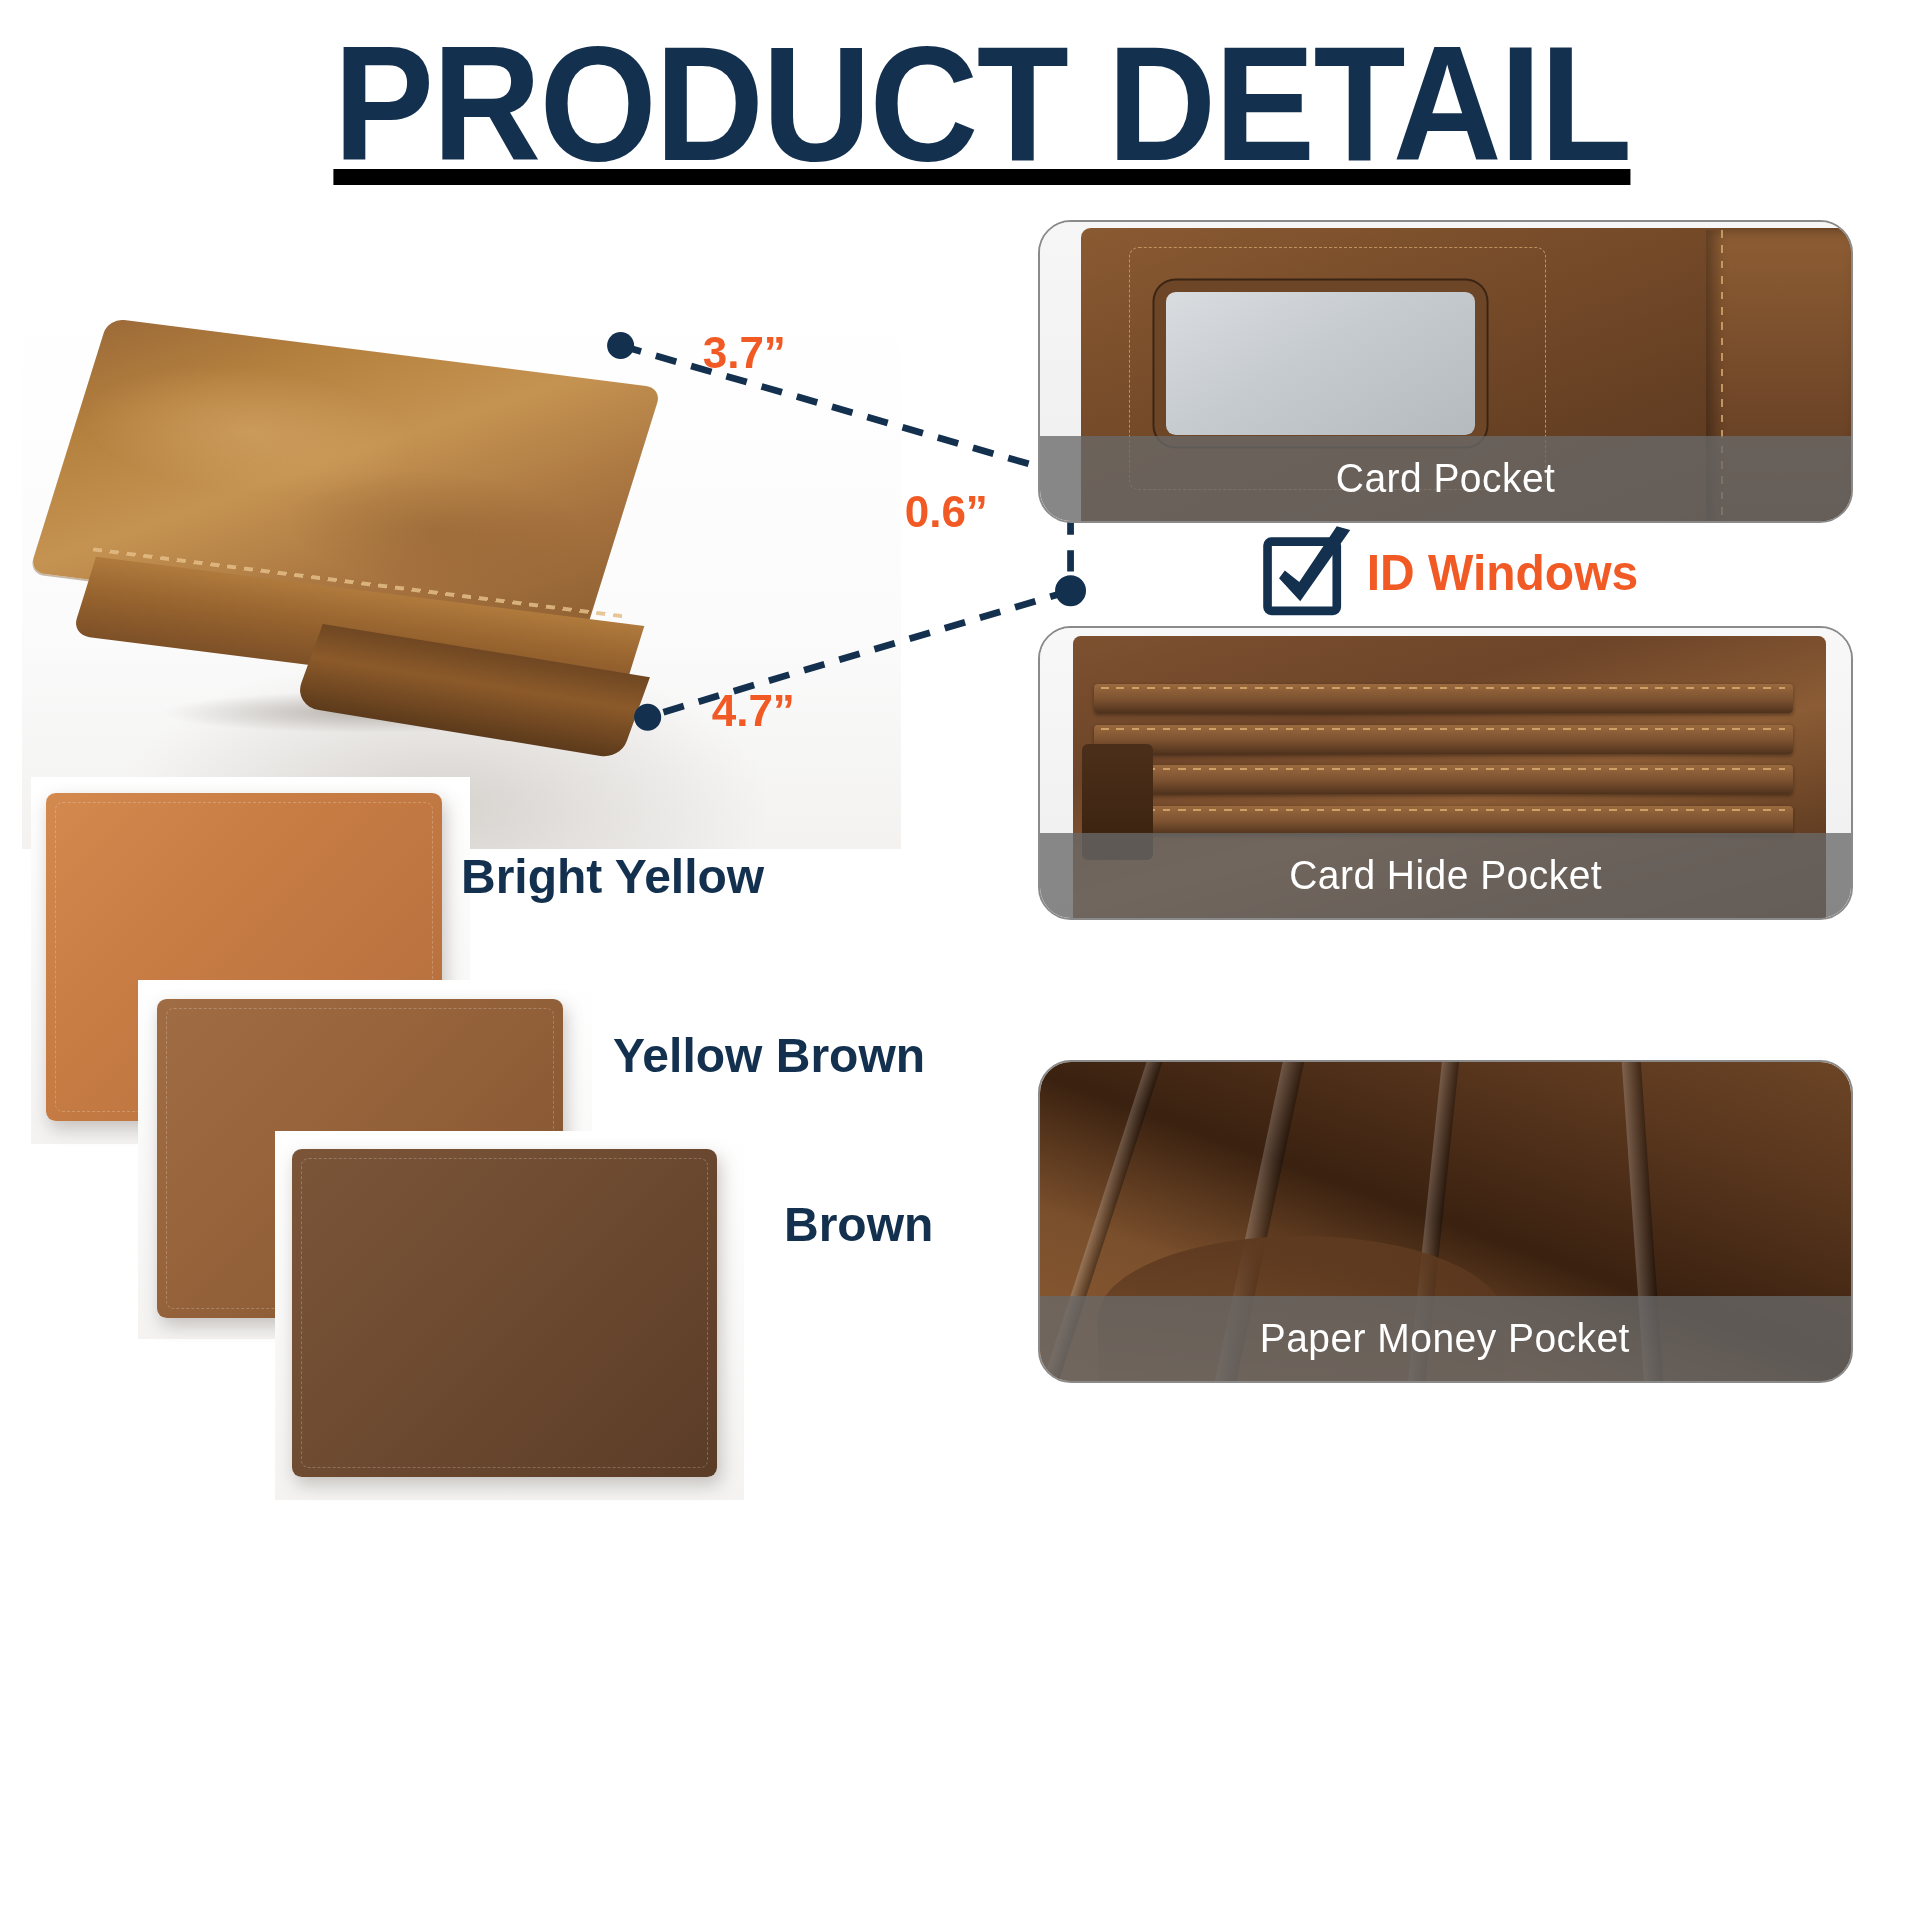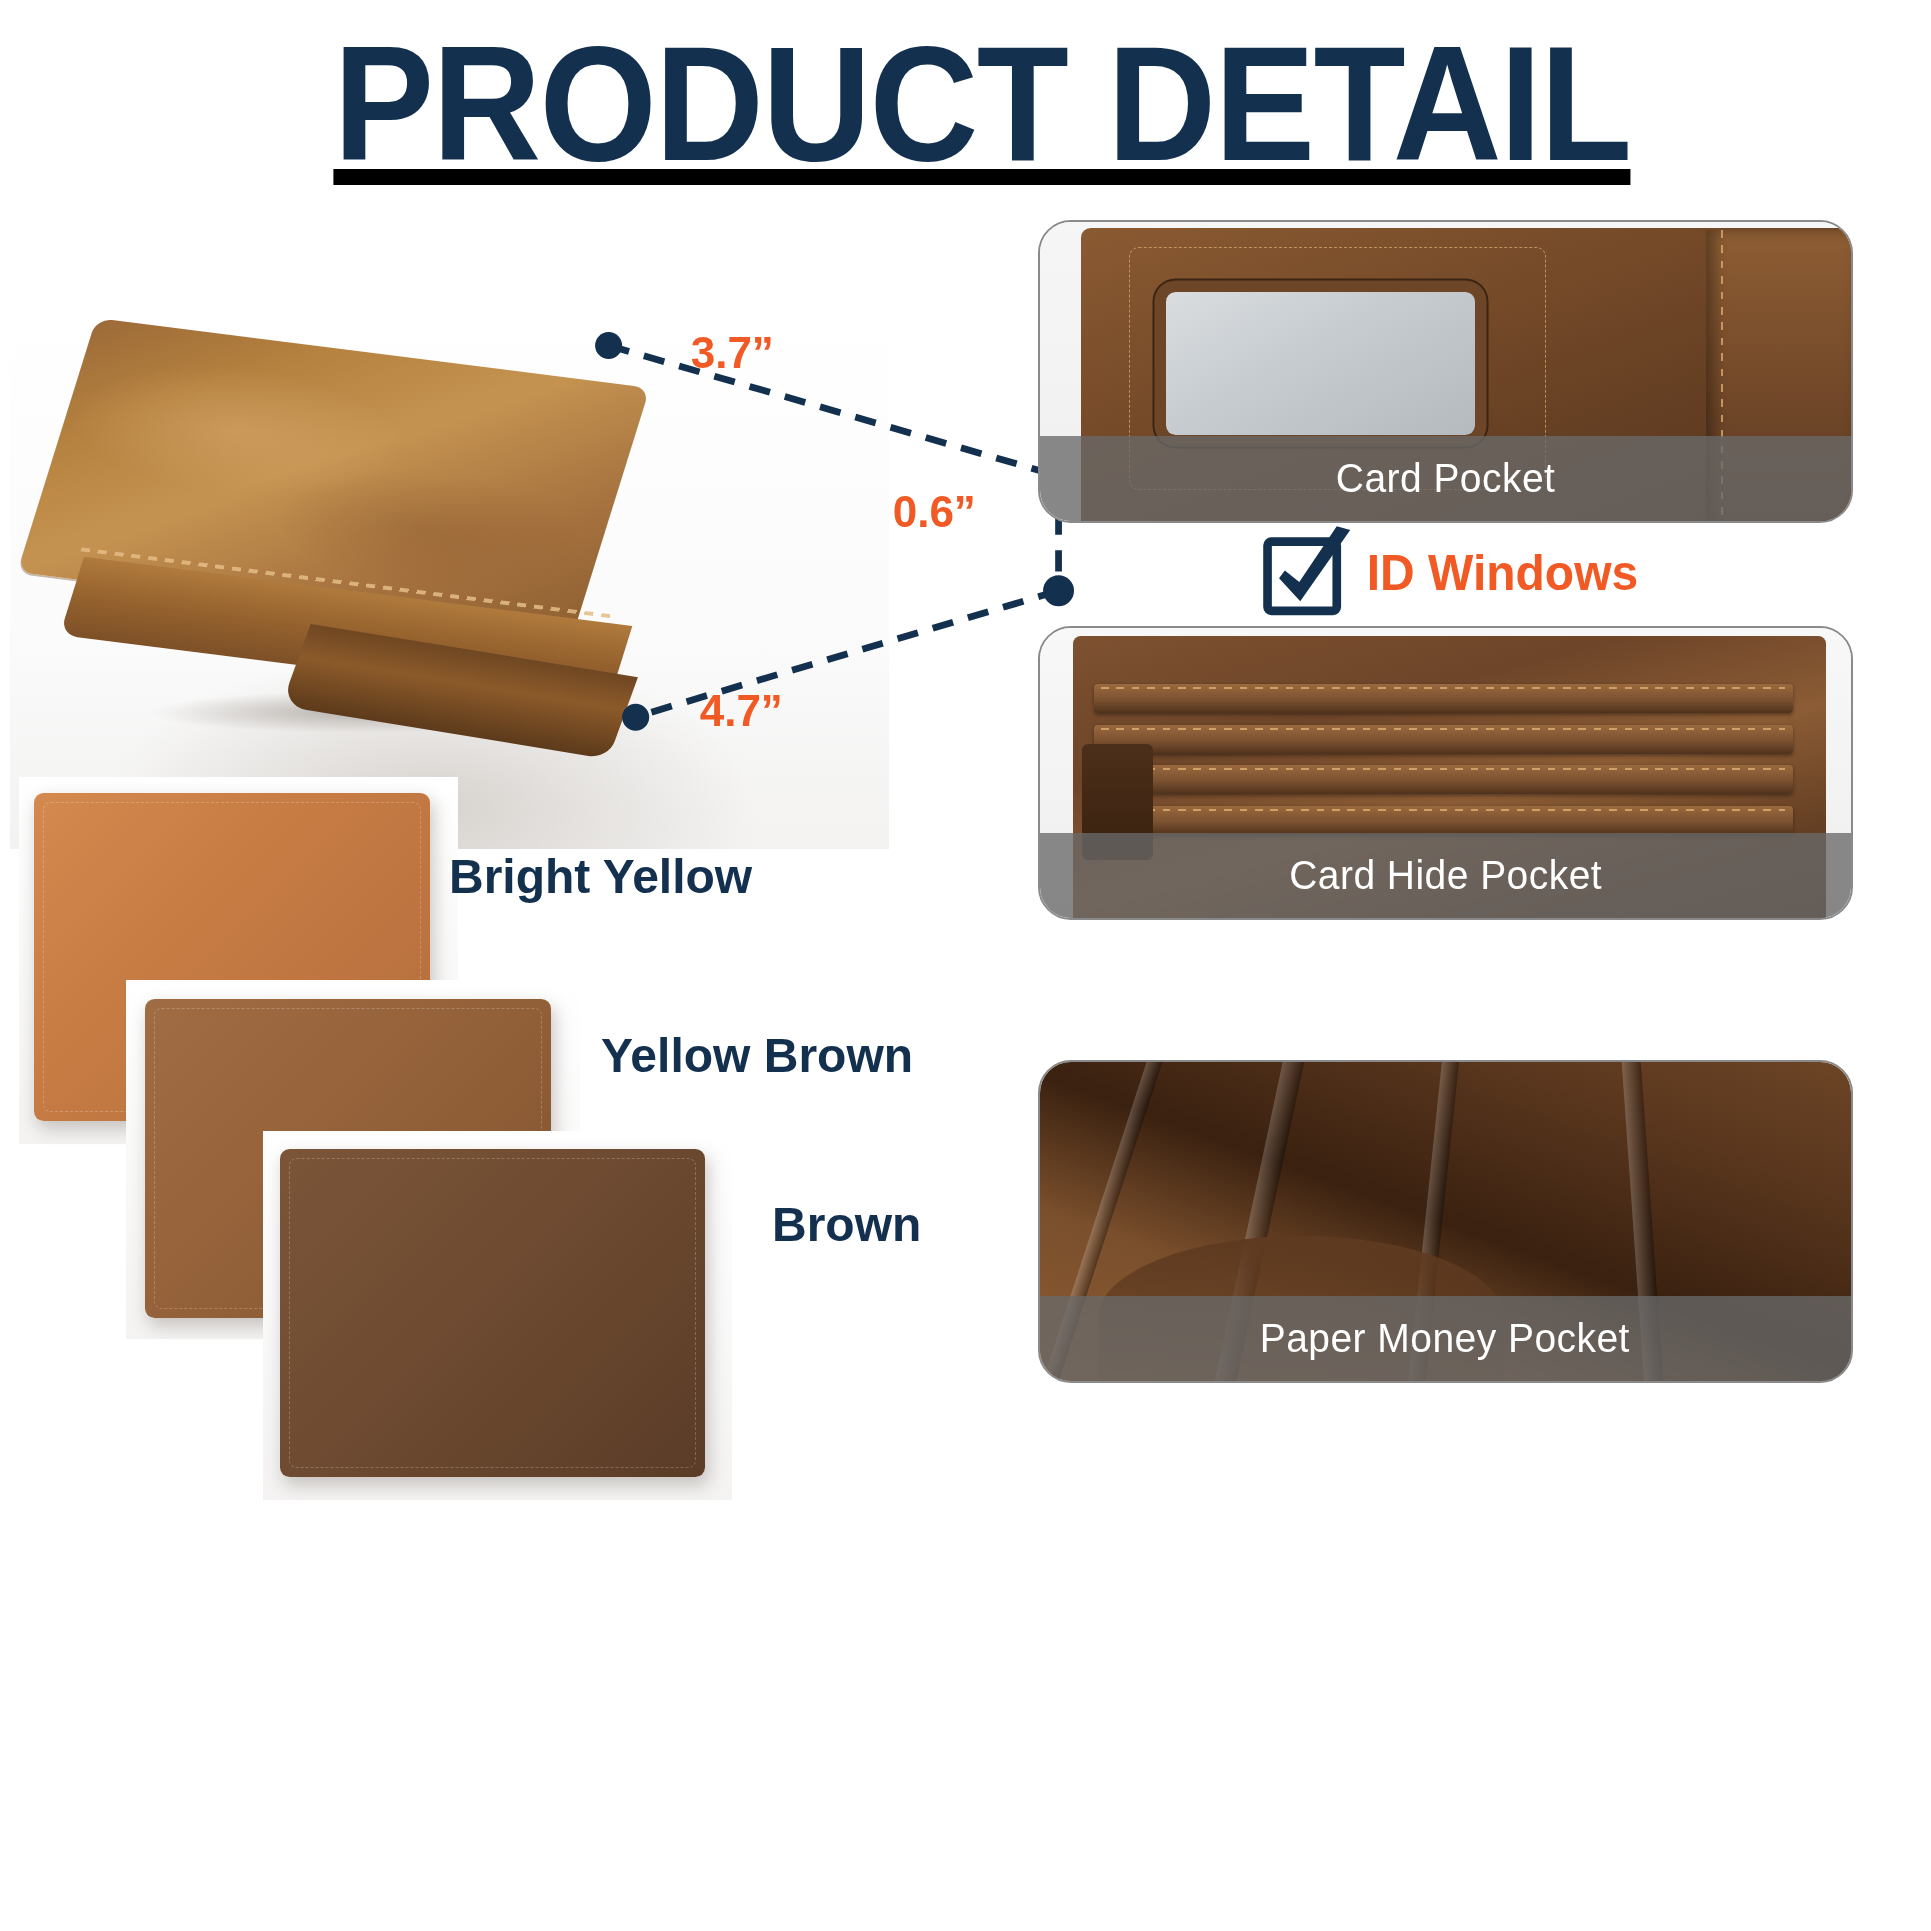--- a/index.html
+++ b/index.html
@@ -22,21 +22,21 @@
     font-size:164px;
     line-height:0.95;
     letter-spacing:-1.9px;
     color:#13304f;
     transform:scaleX(0.92);
     white-space:nowrap;
     margin:0;
   }
 
   
-  #left-col{position:absolute;left:0;top:193px;width:1014px;height:1738px;}
+  #left-col{position:absolute;left:12px;top:193px;width:1014px;height:1738px;}
 
   
   #dimension-block{position:absolute;left:9.7px;top:106px;width:1120px;height:570px;}
   #dim-photo{
     position:absolute;left:0;top:0;width:879px;height:550px;
     background:
       radial-gradient(ellipse 60% 45% at 48% 92%, rgba(170,160,150,.40) 0%, rgba(255,255,255,0) 62%),
       linear-gradient(180deg,#ffffff 0%,#fbfbfb 60%,#f3f2f1 100%);
     overflow:hidden;
   }

